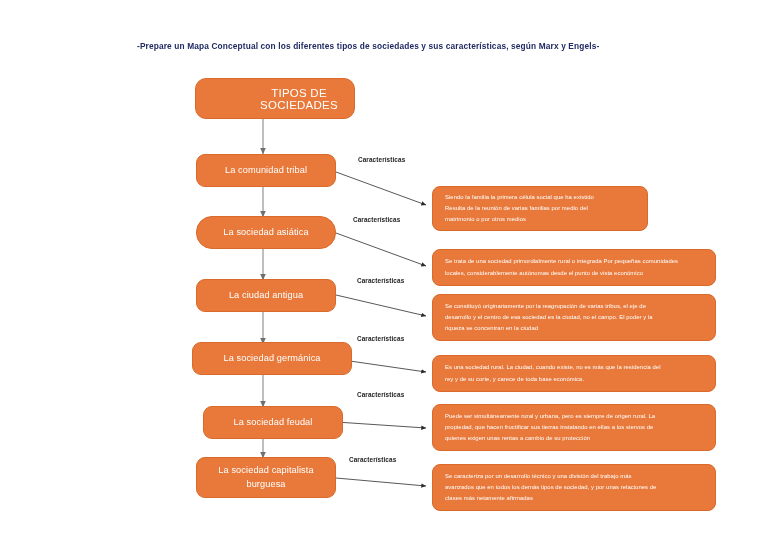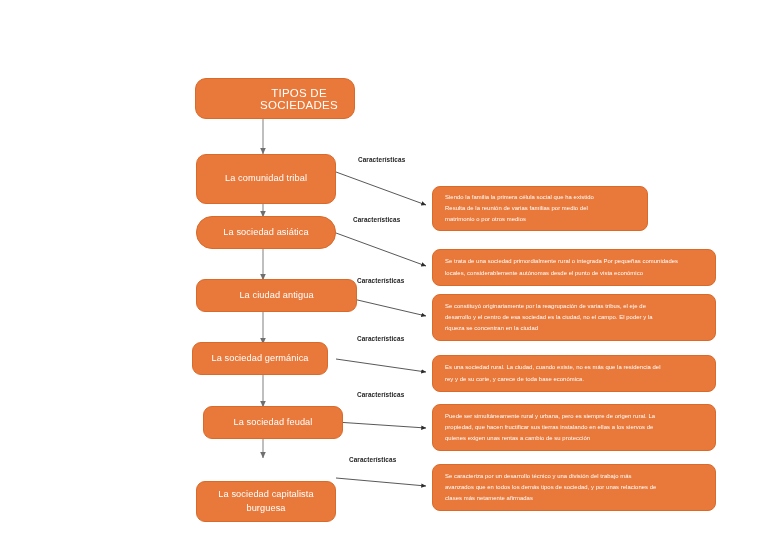--- a/index.html
+++ b/index.html
@@ -82,20 +82,21 @@
     letter-spacing: 0.1px;
     white-space: nowrap;
     z-index: 3;
   }
 </style>
 </head>
 <body>
 
 <div id="canvas">
 
+  <div class="title-line">-Prepare un Mapa Conceptual con los diferentes tipos de sociedades y sus características, según Marx y Engels-</div>
 
   <svg id="edges" viewBox="0 0 768 543">
     <defs>
       <marker id="arrow-gray" markerWidth="7" markerHeight="7" refX="5.6" refY="2.6" orient="auto" markerUnits="strokeWidth">
         <path d="M0,0 L5.8,2.6 L0,5.2 z" fill="#6f6f6f"></path>
       </marker>
       <marker id="arrow-dark" markerWidth="7" markerHeight="7" refX="5.6" refY="2.6" orient="auto" markerUnits="strokeWidth">
         <path d="M0,0 L5.8,2.6 L0,5.2 z" fill="#2b2b2b"></path>
       </marker>
     </defs>
@@ -114,31 +115,31 @@
       <line x1="336" y1="233" x2="426" y2="266"></line>
       <line x1="336" y1="295" x2="426" y2="316"></line>
       <line x1="336" y1="359" x2="426" y2="372"></line>
       <line x1="336" y1="422" x2="426" y2="428"></line>
       <line x1="336" y1="478" x2="426" y2="486"></line>
     </g>
   </svg>
 
   <div class="node root-node" style="left:195px; top:78px; width:160px; height:41px;padding-left:48px;">TIPOS DE SOCIEDADES</div>
 
-  <div class="node stage-node" style="left:196px; top:154px; width:140px; height:50px;border-radius:10px;">La comunidad tribal</div>
+  <div class="node stage-node" style="left:196px; top:154px; width:140px; height:33px;">La comunidad tribal</div>
 
   <div class="node stage-node" style="left:196px; top:216px; width:140px; height:33px;border-radius:16px;">La sociedad asiática</div>
 
-  <div class="node stage-node" style="left:196px; top:279px; width:161px; height:33px;">La ciudad antigua</div>
+  <div class="node stage-node" style="left:196px; top:279px; width:140px; height:33px;">La ciudad antigua</div>
 
-  <div class="node stage-node" style="left:192px; top:342px; width:136px; height:33px;">La sociedad germánica</div>
+  <div class="node stage-node" style="left:192px; top:342px; width:160px; height:33px;">La sociedad germánica</div>
 
   <div class="node stage-node" style="left:196px; top:406px; width:140px; height:33px;margin-left:7px;">La sociedad feudal</div>
 
-  <div class="node stage-node" style="left:196px; top:457px; width:140px; height:41px;margin-top:24px;">La sociedad capitalista burguesa</div>
+  <div class="node stage-node" style="left:196px; top:457px; width:140px; height:41px;">La sociedad capitalista burguesa</div>
 
   <div class="edge-label" style="left:358px; top:156px;">Características</div>
   <div class="edge-label" style="left:353px; top:216px;">Características</div>
   <div class="edge-label" style="left:357px; top:277px;">Características</div>
   <div class="edge-label" style="left:357px; top:335px;">Características</div>
   <div class="edge-label" style="left:357px; top:391px;">Características</div>
   <div class="edge-label" style="left:349px; top:456px;">Características</div>
 
   <div class="node desc-node" style="left:432px; top:186px; width:216px; height:45px;">
     <div>

